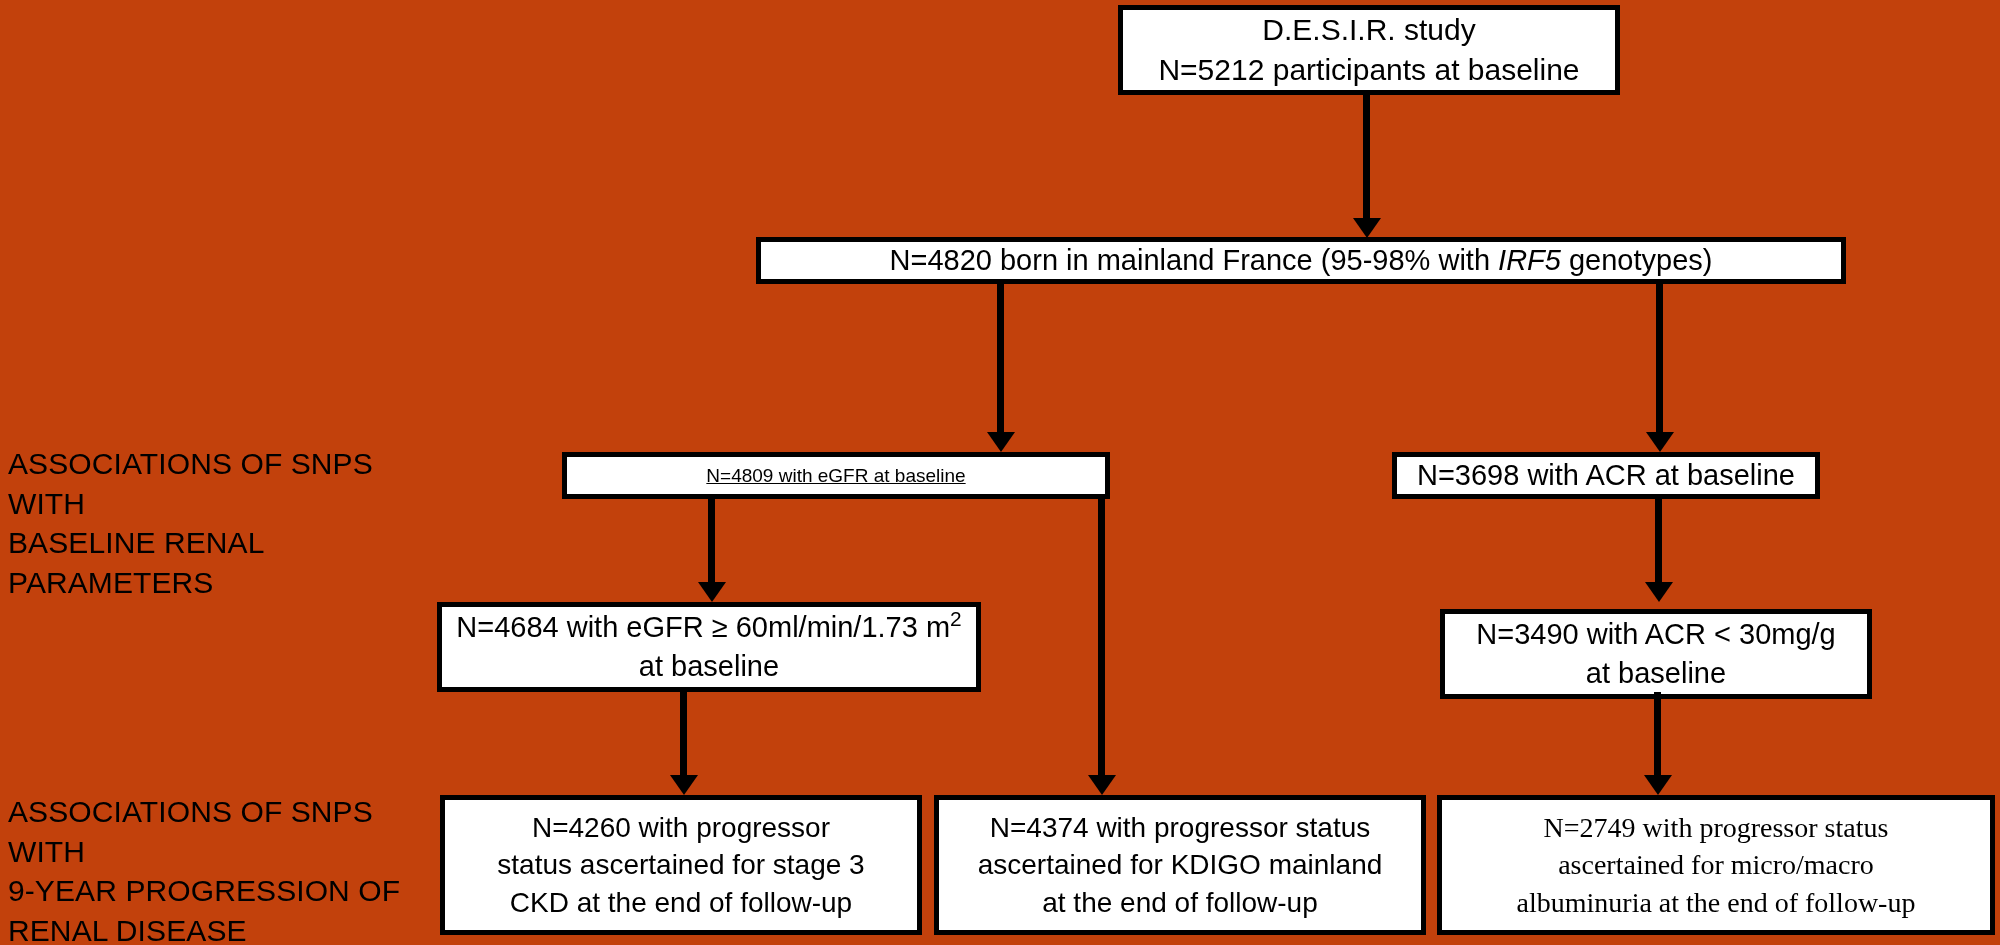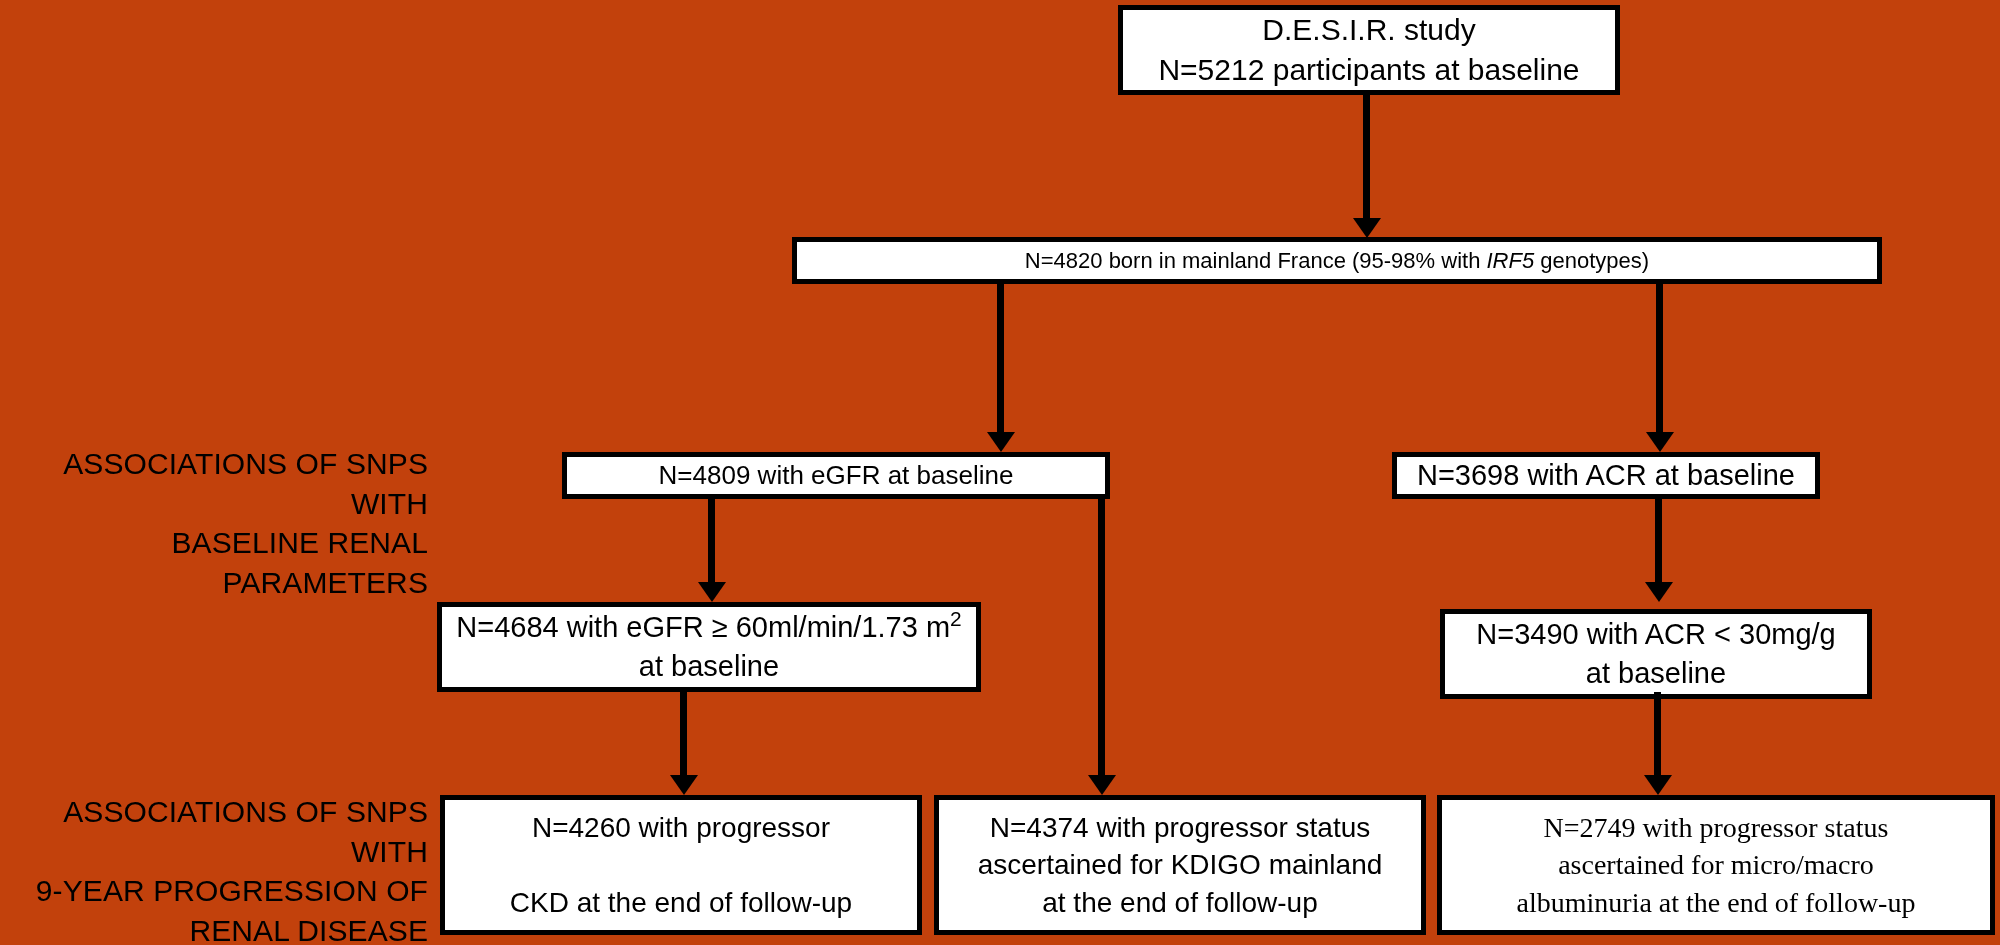--- a/index.html
+++ b/index.html
@@ -27,21 +27,21 @@
     color: #000000;
     line-height: 1.34;
     padding: 2px 8px;
   }
   .fbox .txt {
     display: block;
     width: 100%;
   }
   .side-label {
     position: absolute;
-    text-align: right;
+    text-align: left;
     color: #000000;
     line-height: 1.32;
     letter-spacing: 0.1px;
   }
   
   .vline {
     position: absolute;
     background: #000000;
     width: 7px;
   }
@@ -61,25 +61,25 @@
 
 <div id="canvas">
 
   <div class="fbox" style="left:1118px; top:5px; width:502px; height:90px; font-size:30px;">
     <span class="txt">
       <span>D.E.S.I.R. study</span><br>
       <span>N=5212 participants at baseline</span>
     </span>
   </div>
 
-  <div class="fbox" style="left:792px; top:237px; width:1090px; height:47px; font-size:22px;">
+  <div class="fbox" style="left:756px; top:237px; width:1090px; height:47px; font-size:29px;">
     <span class="txt"><span>N=4820 born in mainland France (95-98% with </span><span class="italic">IRF5</span><span> genotypes)</span></span>
   </div>
 
-  <div class="fbox" style="left:562px; top:452px; width:548px; height:47px; font-size:26px;">
+  <div class="fbox" style="left:562px; top:452px; width:548px; height:47px; font-size:19px;text-decoration:underline;">
     <span class="txt">N=4809 with eGFR at baseline</span>
   </div>
 
   <div class="fbox" style="left:1392px; top:452px; width:428px; height:47px; font-size:29px;">
     <span class="txt">N=3698 with ACR at baseline</span>
   </div>
 
   <div class="fbox" style="left:437px; top:602px; width:544px; height:90px; font-size:29px;">
     <span class="txt"><span>N=4684 with eGFR ≥ 60ml/min/1.73 m</span><span class="sup">2</span><span> at baseline</span></span>
   </div>
@@ -87,21 +87,21 @@
   <div class="fbox" style="left:1440px; top:602px; width:432px; height:90px; font-size:29px;margin-top:7px;">
     <span class="txt">
       <span>N=3490 with ACR &lt; 30mg/g</span><br>
       <span>at baseline</span>
     </span>
   </div>
 
   <div class="fbox" style="left:440px; top:795px; width:482px; height:140px; font-size:28px;">
     <span class="txt">
       <span>N=4260 with progressor</span><br>
-      <br>
+      <span>status ascertained for stage 3</span><br>
       <span>CKD at the end of follow-up</span>
     </span>
   </div>
 
   <div class="fbox" style="left:934px; top:795px; width:492px; height:140px; font-size:28px;">
     <span class="txt">
       <span>N=4374 with progressor status</span><br>
       <span>ascertained for KDIGO mainland</span><br>
       <span>at the end of follow-up</span>
     </span>

